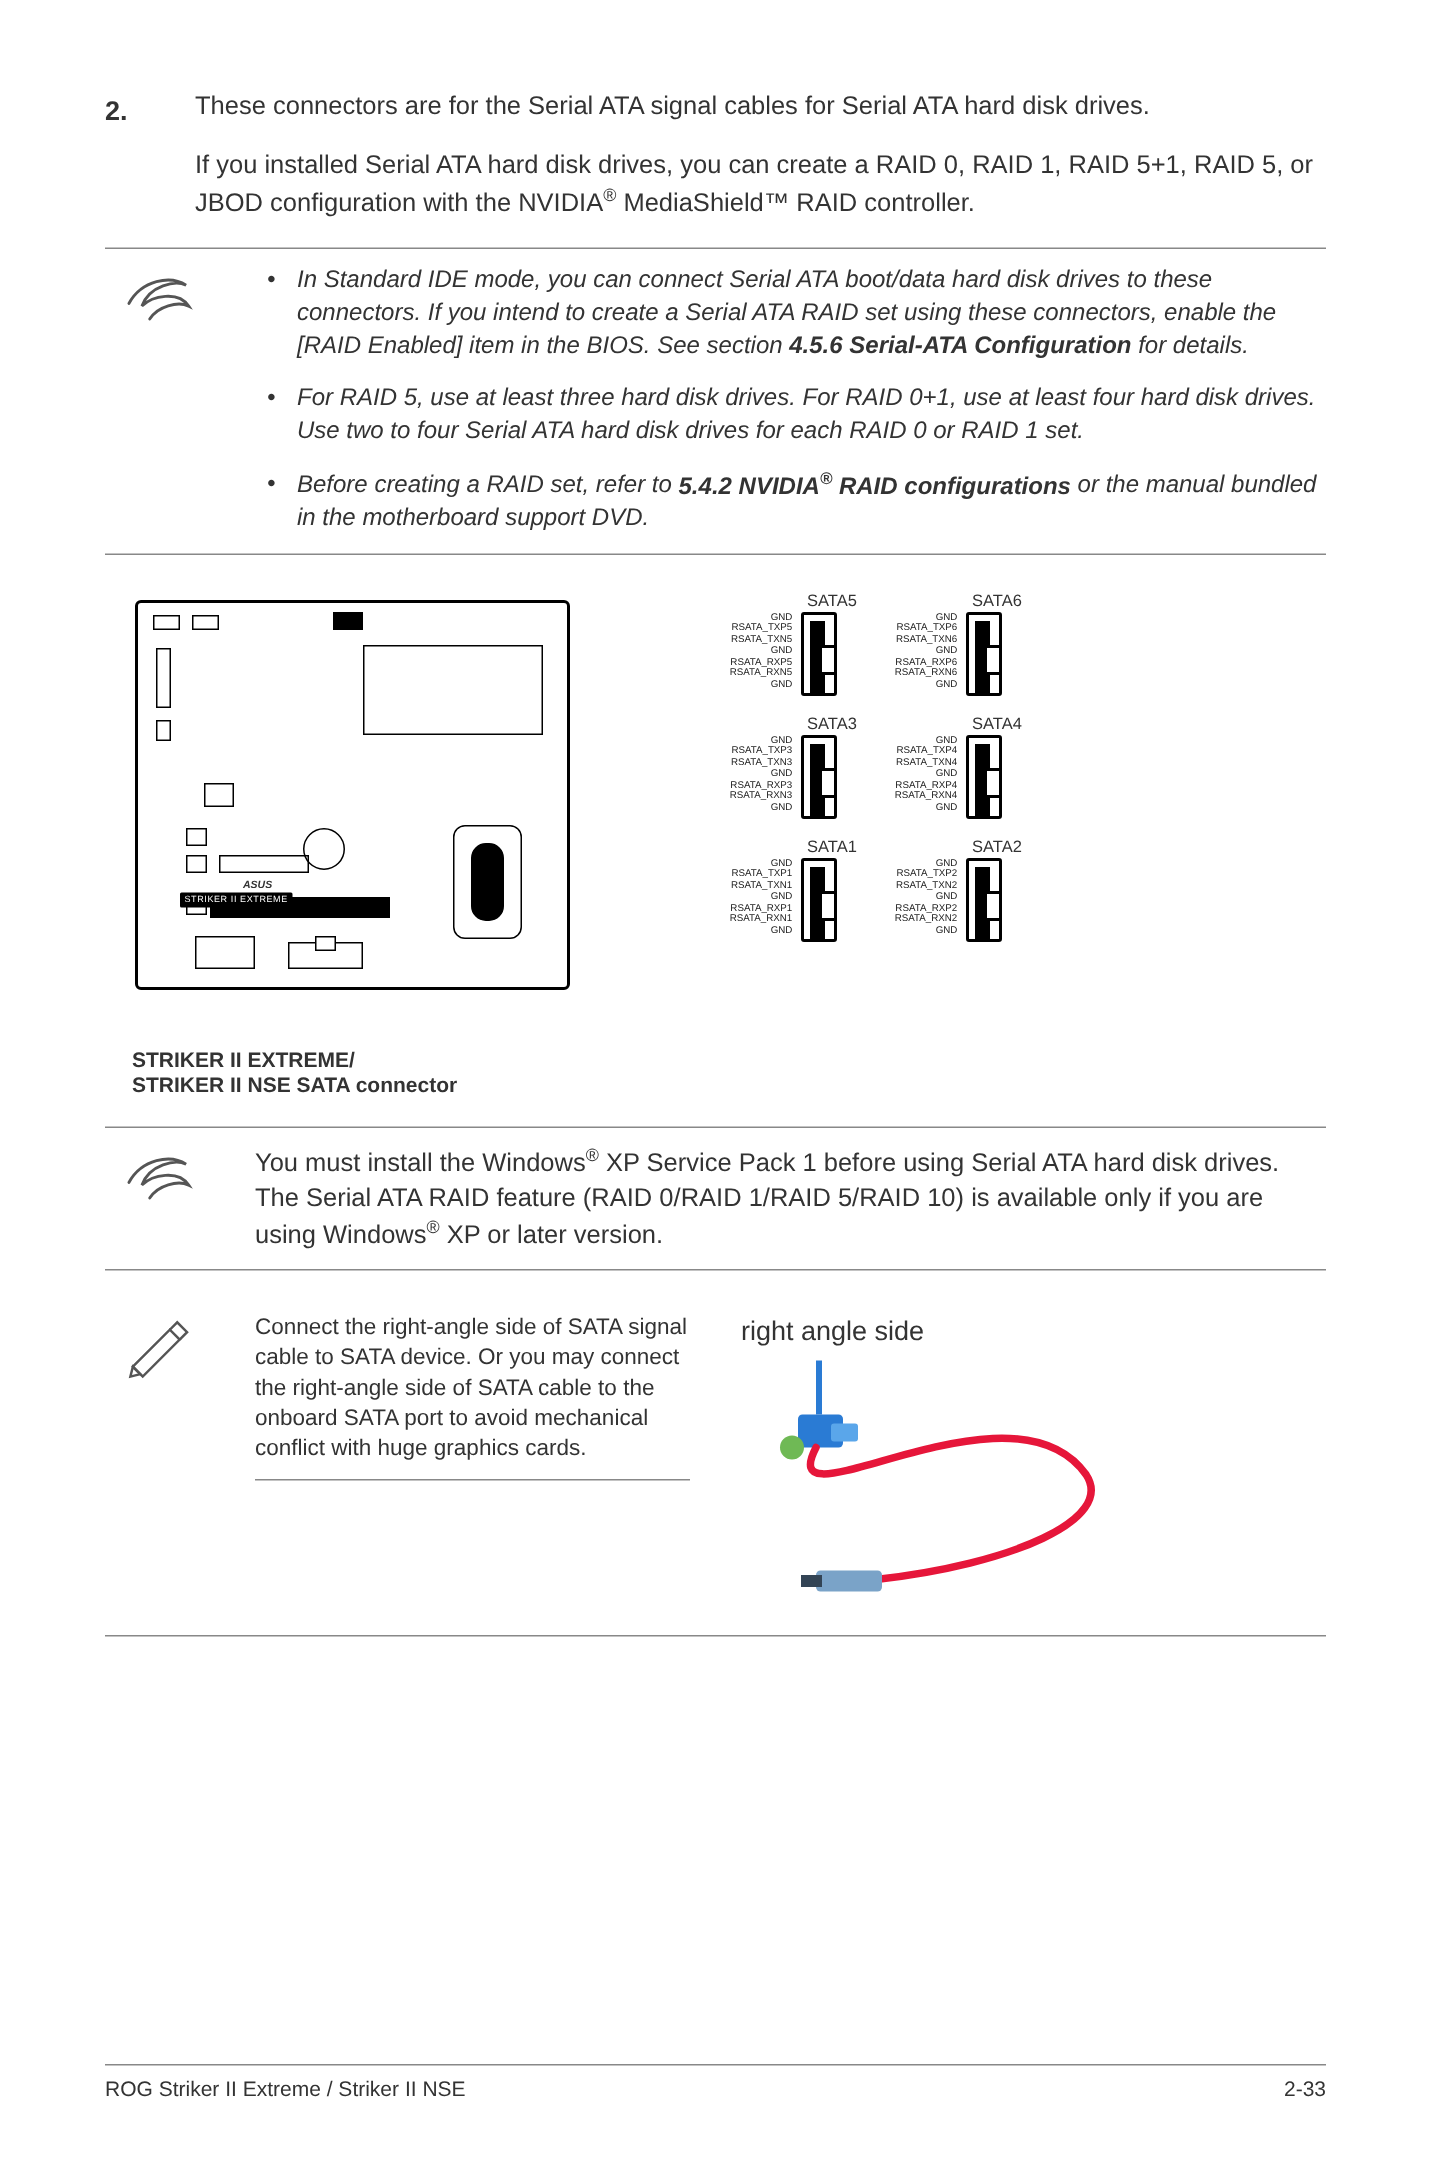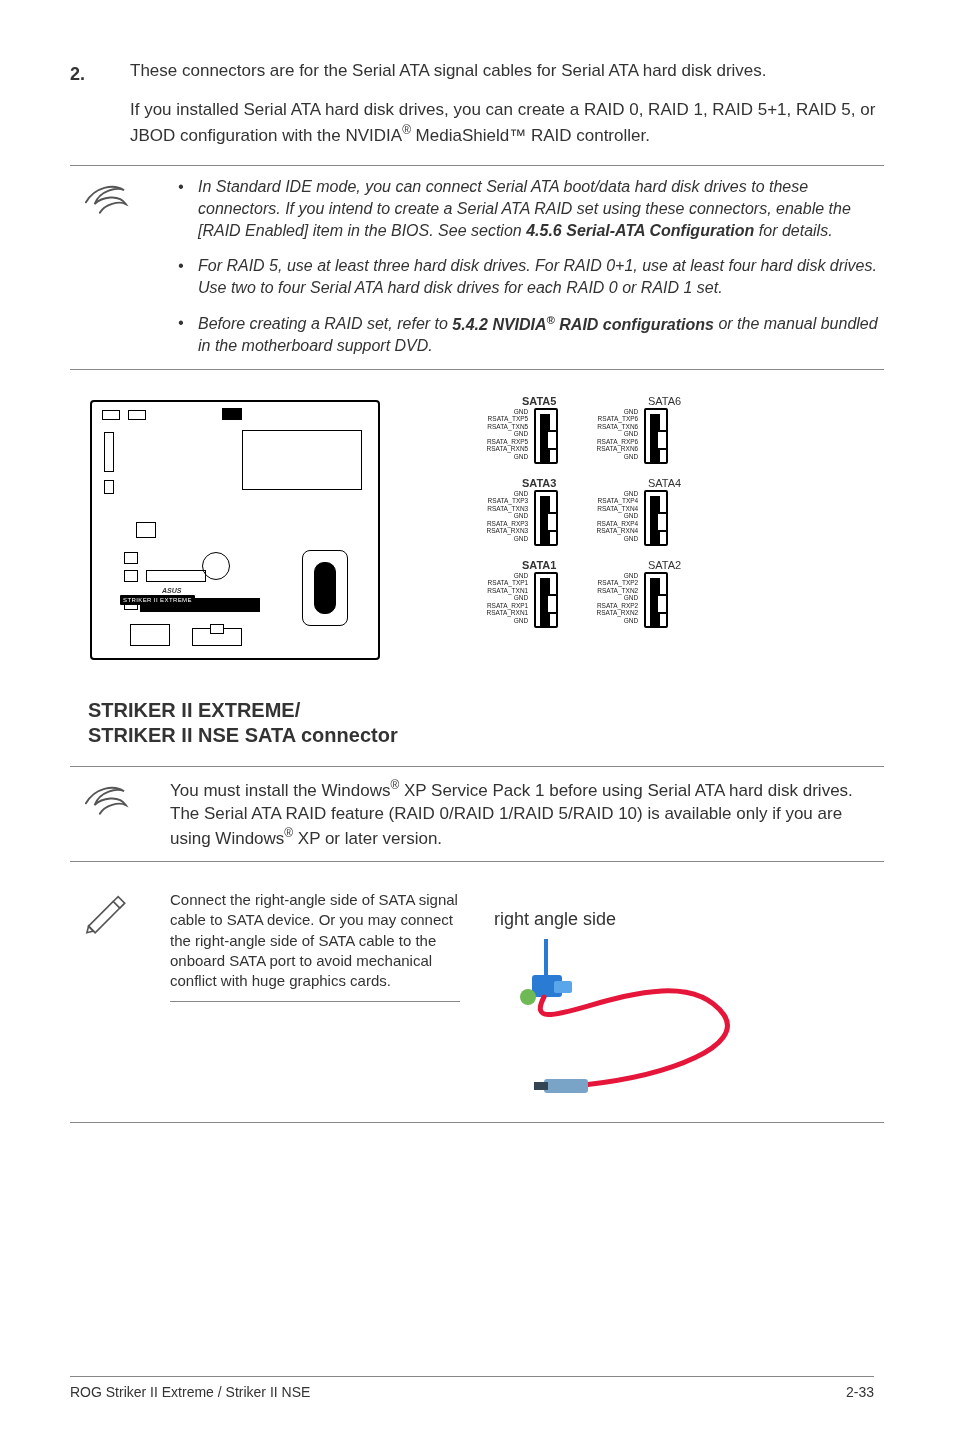--- a/index.html
+++ b/index.html
@@ -105,21 +105,21 @@
     position: absolute;
     left: 360px;
     width: 280px;
   }
   .conn-row { position: relative; height: 82px; }
   .conn-title {
     position: absolute;
     top: -2px;
     font-size: 11px;
   }
-  .conn-title.l { left: 92px; font-weight: bold; }
+  .conn-title.l { left: 108px; }
   .conn-title.r { left: 218px; }
   .pinlabels {
     position: absolute;
     top: 12px;
     text-align: right;
     font-size: 6.5px;
     line-height: 7.5px;
     color: #222;
     width: 80px;
   }
@@ -149,21 +149,21 @@
     position: absolute;
     left: 4px; top: 4px;
     width: 10px; height: 48px;
     background: #000;
   }
   .conn-shape.l { left: 104px; }
   .conn-shape.r { left: 214px; }
 
   .diagram-caption {
     font-weight: bold;
-    font-size: 20px;
+    font-size: 14px;
     margin-left: -42px;
     margin-bottom: 18px;
     line-height: 1.25;
   }
 
   .tip-row {
     position: relative;
     margin-left: -60px;
     border-top: 1px solid #888;
     border-bottom: 1px solid #888;
@@ -178,27 +178,26 @@
     width: 70px; text-align: center;
   }
   .tip-icon svg { width: 50px; height: 46px; }
   .tip-text { width: 290px; font-size: 15px; line-height: 1.35; }
   .cable-col { flex: 1; }
   .cable-label {
     font-size: 18px;
     color: #333;
     margin-bottom: 4px;
     margin-left: 20px;
-    margin-top: 17px;
   }
   .cable-svg { width: 280px; height: 170px; }
 
   .footer {
     position: absolute;
-    left: 70px; right: 80px; bottom: 36px;
+    left: 70px; right: 70px; bottom: 36px;
     border-top: 1px solid #888;
     padding-top: 6px;
     font-size: 14px;
     display: flex;
     justify-content: space-between;
   }
 </style>
 </head>
 <body>
 

